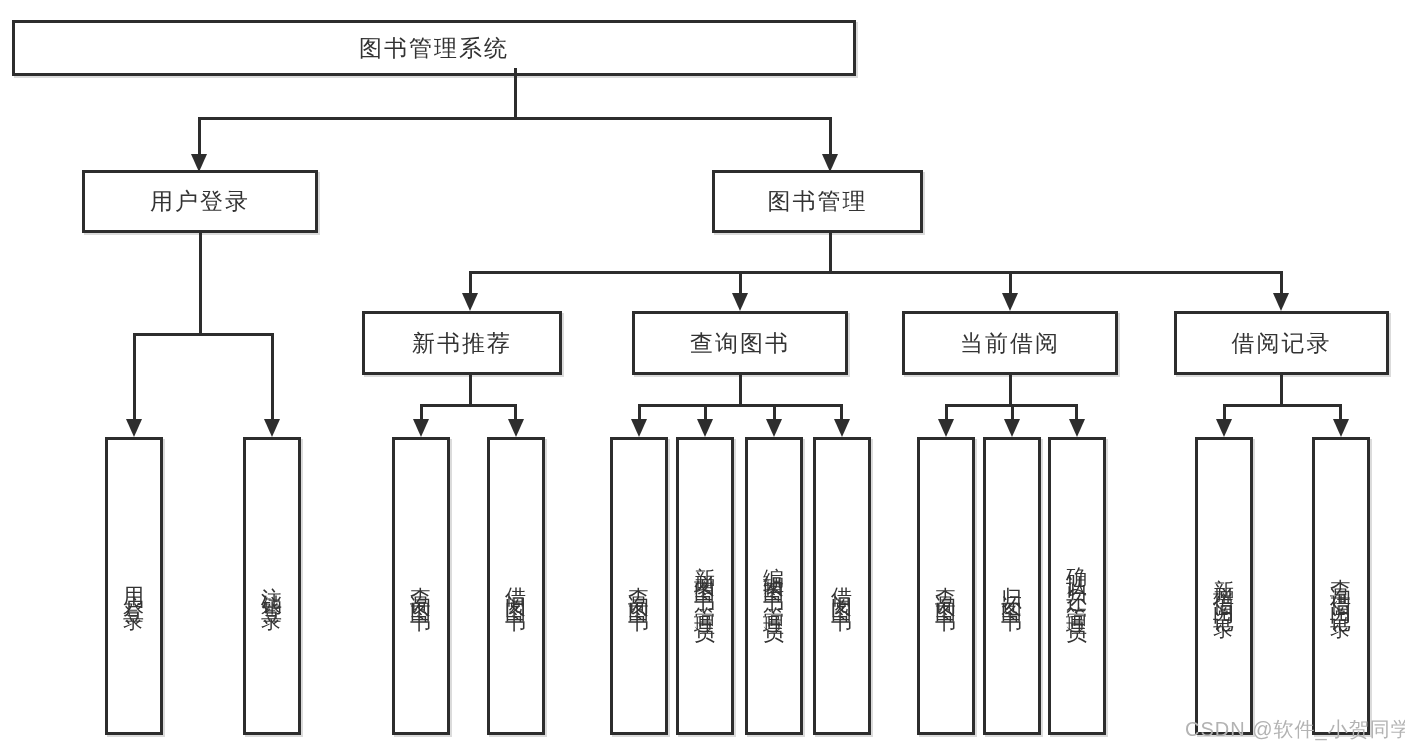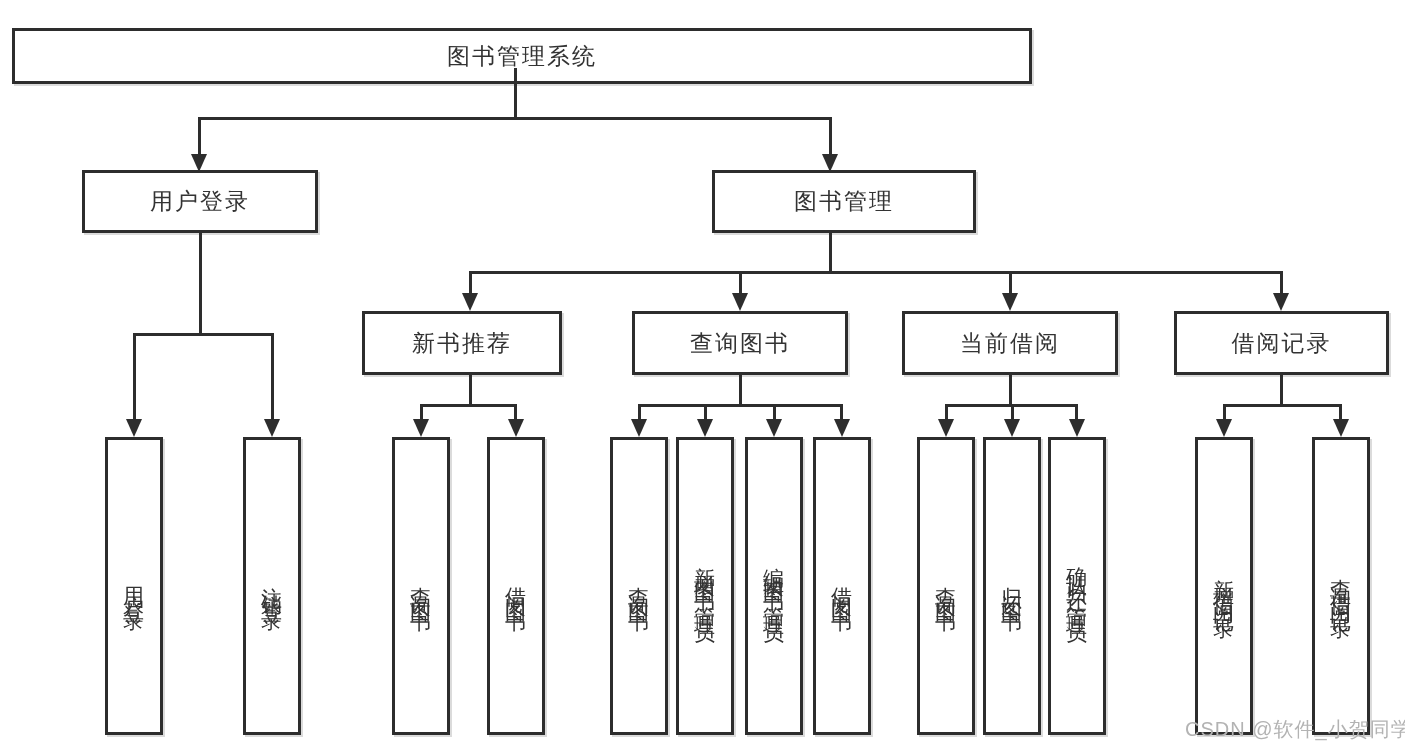--- a/index.html
+++ b/index.html
@@ -66,35 +66,35 @@
     color: var(--watermark-color);
     white-space: nowrap;
     z-index: 10;
   }
 </style>
 </head>
 <body>
 
 <div class="canvas">
 
-  <div class="box" style="left:12px;top:28px;width:1020px;height:56px">
+  <div class="box" style="left:12px;top:20px;width:844px;height:56px">
     <span class="hlabel">图书管理系统</span>
   </div>
 
   <div class="line" style="left:514px;top:68px;width:3px;height:52px"></div>
   <div class="line" style="left:198px;top:117px;width:634px;height:3px"></div>
   <div class="line" style="left:198px;top:117px;width:3px;height:38px"></div>
   <div class="arrow" style="left:191px;top:154px"></div>
   <div class="line" style="left:829px;top:117px;width:3px;height:38px"></div>
   <div class="arrow" style="left:822px;top:154px"></div>
 
   <div class="box" style="left:82px;top:170px;width:236px;height:63px">
     <span class="hlabel">用户登录</span>
   </div>
-  <div class="box" style="left:712px;top:170px;width:264px;height:63px">
+  <div class="box" style="left:712px;top:170px;width:211px;height:63px">
     <span class="hlabel">图书管理</span>
   </div>
 
   <div class="line" style="left:199px;top:233px;width:3px;height:103px"></div>
   <div class="line" style="left:133px;top:333px;width:140px;height:3px"></div>
   <div class="line" style="left:133px;top:333px;width:3px;height:87px"></div>
   <div class="arrow" style="left:126px;top:419px"></div>
   <div class="line" style="left:271px;top:333px;width:3px;height:87px"></div>
   <div class="arrow" style="left:264px;top:419px"></div>
 

